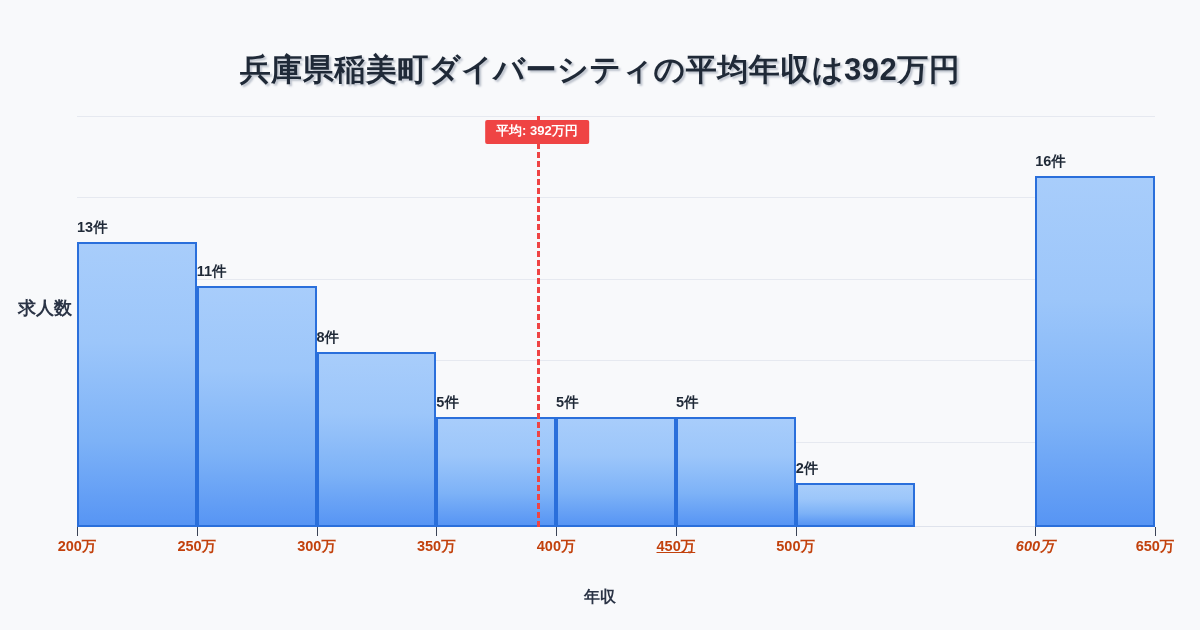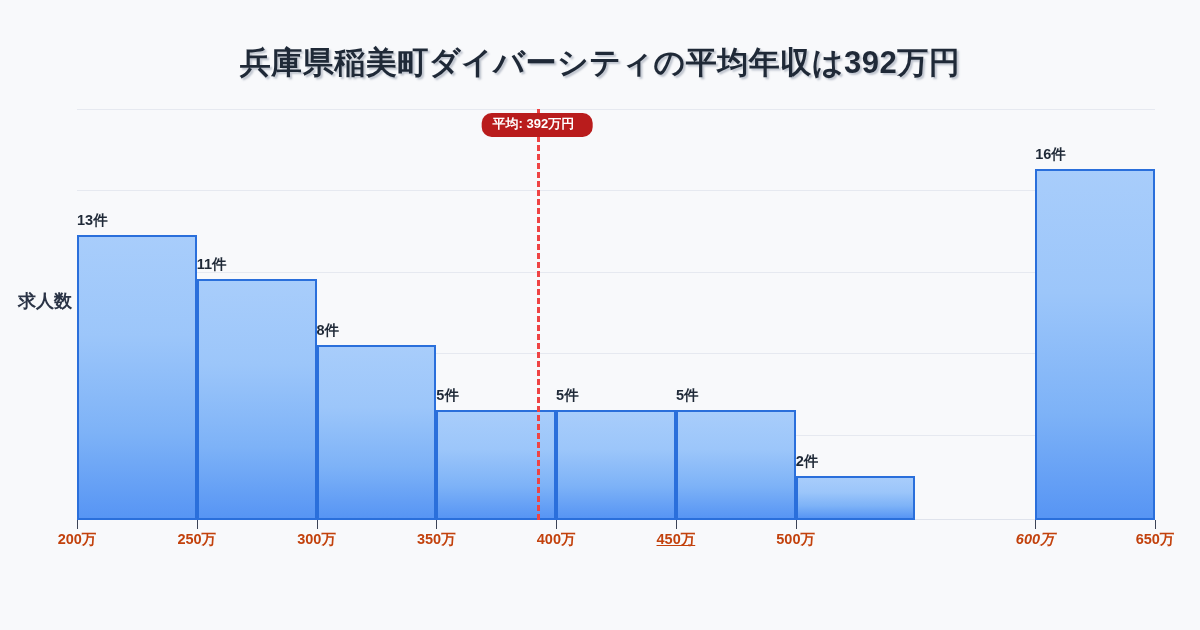--- a/index.html
+++ b/index.html
@@ -9,21 +9,21 @@
   body {
     width: 1200px;
     height: 630px;
     background: #f8f9fb;
     font-family: "Liberation Sans", "DejaVu Sans", sans-serif;
     overflow: hidden;
     position: relative;
   }
   #chart-root {
     position: absolute;
-    left: 0; top: 8px;
+    left: 0; top: 15px;
     width: 1200px;
     height: 541px;
     background: #f8f9fb;
   }
   
   .chart-title {
     position: absolute;
     left: 0;
     top: 34px;
     width: 1200px;
@@ -78,26 +78,26 @@
   .avg-line {
     position: absolute;
     top: 0;
     width: 0px;
     height: 411px;
     border-left: 3px dashed #ef4444;
   }
   .avg-badge {
     position: absolute;
     transform: translateX(-50%);
-    background: #b91c1c;
+    background: #ef4444;
     color: #ffffff;
     font-size: 13px;
     font-weight: bold;
-    padding: 4px 18px 5px 11px;
-    border-radius: 10px;
+    padding: 4px 11px 5px 11px;
+    border-radius: 2px;
     white-space: nowrap;
     line-height: 1.15;
   }
   
   .tick-mark {
     position: absolute;
     top: 512px;
     width: 1px;
     height: 9px;
     background: #3b4356;
@@ -198,14 +198,15 @@
       <div class="tick-label" style="left: 675.889px; text-decoration: underline;">450万</div>
       <div class="tick-mark" style="left: 795.667px;"></div>
       <div class="tick-label" style="left: 795.667px;">500万</div>
       <div class="tick-mark" style="left: 1035.22px;"></div>
       <div class="tick-label" style="left: 1035.22px; font-style: italic;">600万</div>
       <div class="tick-mark" style="left: 1155px;"></div>
       <div class="tick-label" style="left: 1155px;">650万</div>
     </div>
 
   <div class="y-axis-title">求人数</div>
+  <div class="x-axis-title">年収</div>
 
 </div>
 
 </body></html>

